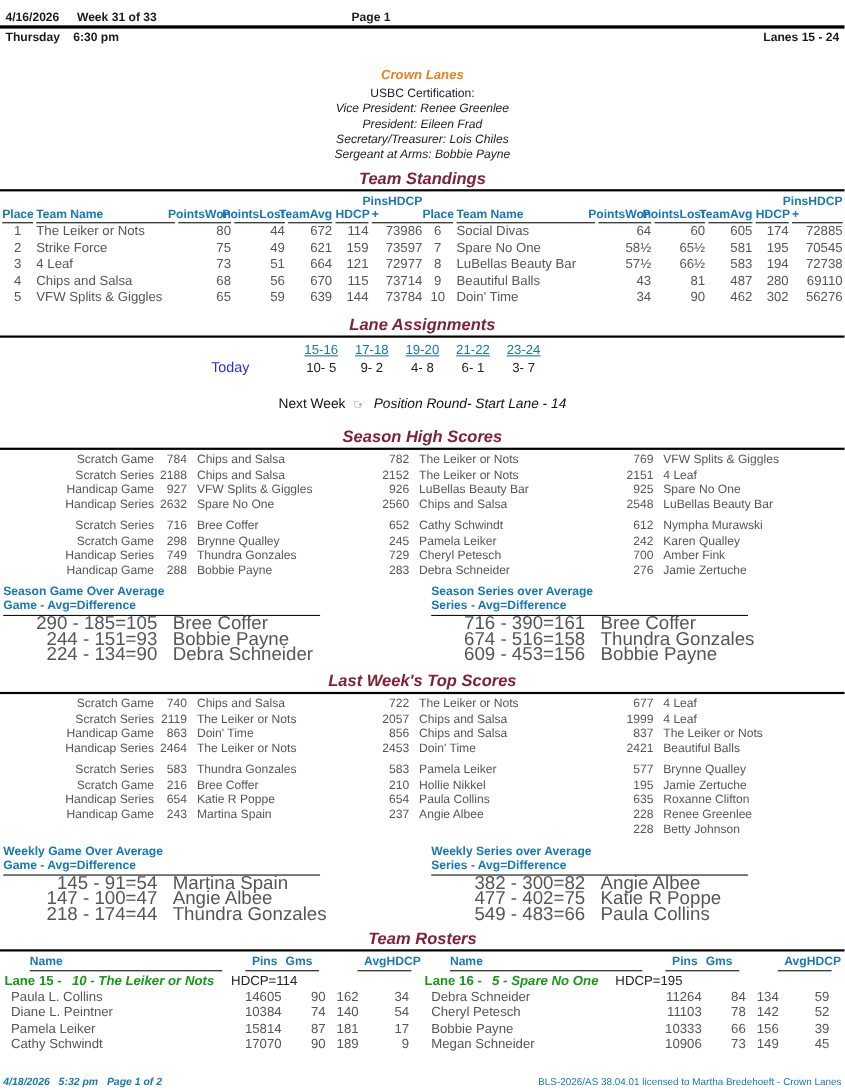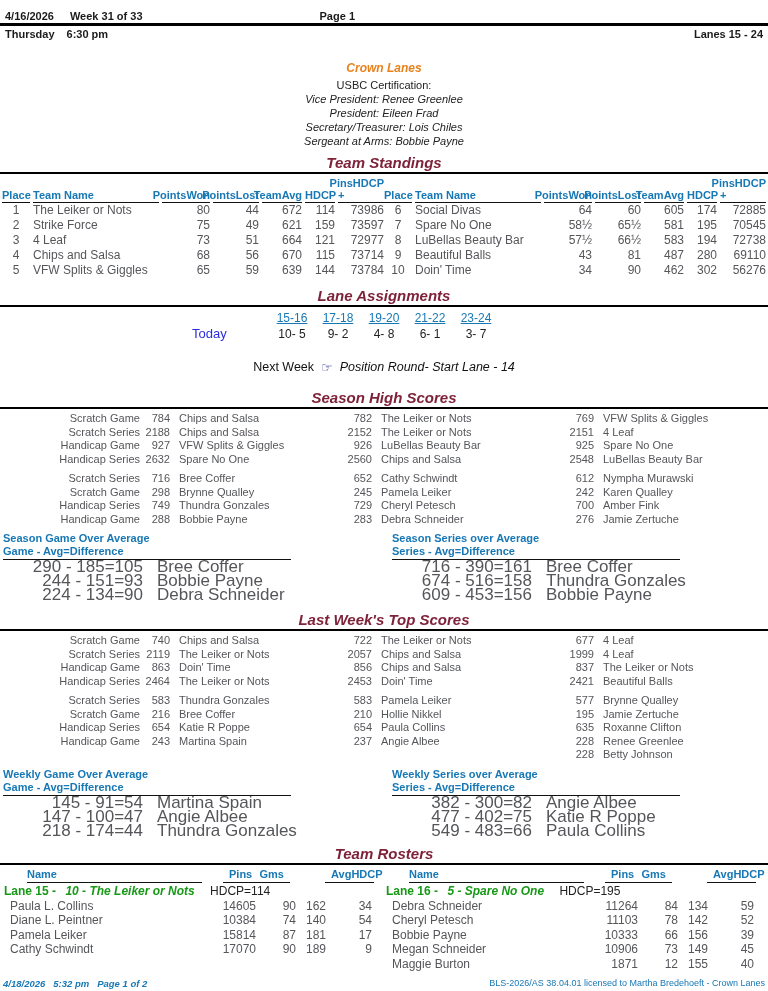--- a/index.html
+++ b/index.html
@@ -598,27 +598,20 @@
           <span class="tr">156</span>
           <span class="tr">39</span>
         </div>
       <div class="prow">
           <span class="nm">Megan Schneider</span>
           <span class="tr">10906</span>
           <span class="tr">73</span>
           <span class="tr">149</span>
           <span class="tr">45</span>
         </div>
-      <div class="prow">
-          <span class="nm">Maggie Burton</span>
-          <span class="tr">1871</span>
-          <span class="tr">12</span>
-          <span class="tr">155</span>
-          <span class="tr">40</span>
-        </div>
     </div>
   </div>
 
   <div class="foot">
     <div class="foot-left">
       <span>4/18/2026</span>
       <span>5:32 pm</span>
       <span>Page 1 of 2</span>
     </div>
     <div class="foot-right">BLS-2026/AS 38.04.01 licensed to Martha Bredehoeft - Crown Lanes</div>

